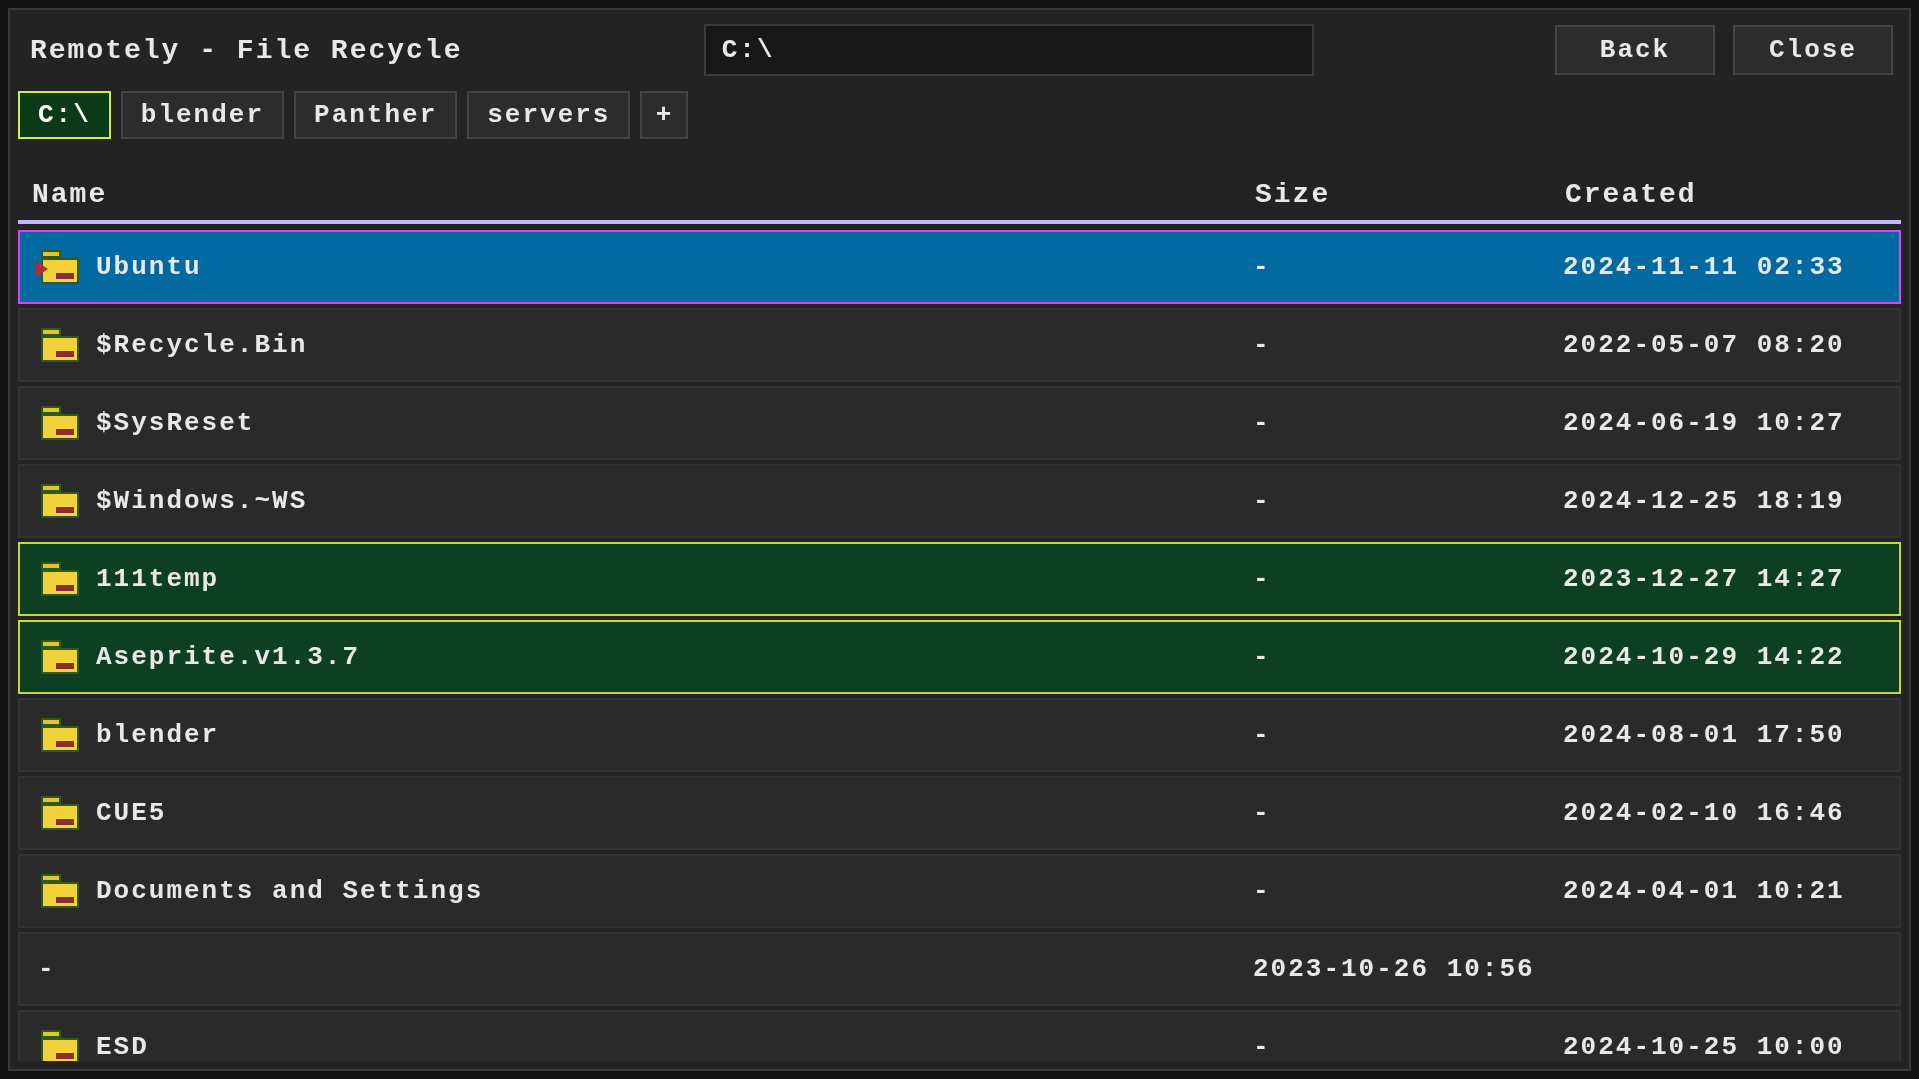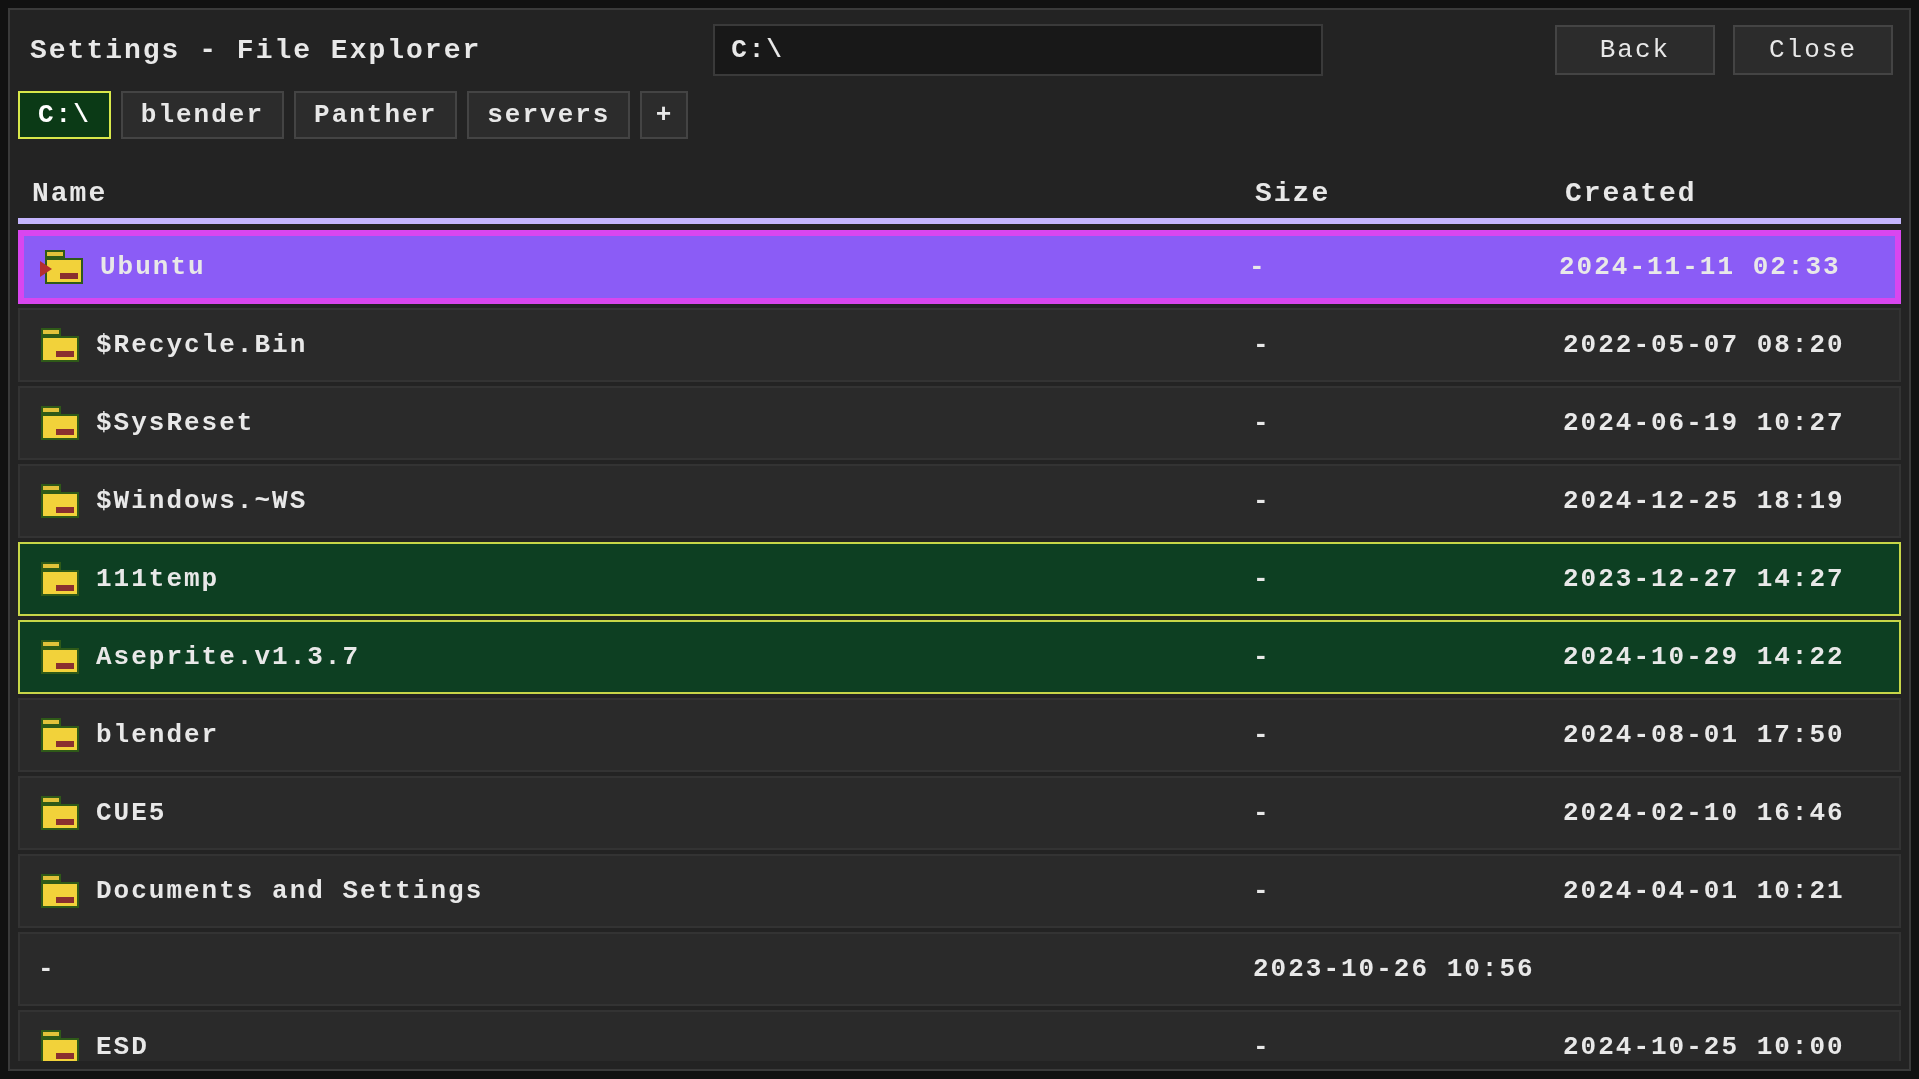--- a/index.html
+++ b/index.html
@@ -49,21 +49,21 @@
   .hbuttons { display:flex; gap:18px; }
   .btn {
     height: 50px;
     min-width: 160px;
     background: #2c2c2c;
     border: 2px solid #444;
     color: #e8e8e8;
     font-family: inherit;
     font-size: 26px;
     letter-spacing: 2px;
-    font-weight: normal;
+    font-weight: bold;
     display: flex;
     align-items: center;
     justify-content: center;
     cursor: pointer;
   }
   
   .tabs {
     display: flex;
     align-items: center;
     gap: 10px;
@@ -100,40 +100,40 @@
   .thead, .row {
     display: grid;
     grid-template-columns: 1fr 310px 330px;
     align-items: center;
   }
   .thead {
     height: 56px;
     font-size: 28px;
     color: #e8e8e8;
     padding: 0 14px 0 14px;
-    border-bottom: 6px solid #c4b5fd;
+    border-bottom: 4px solid #c4b5fd;
   }
   .rows {
     display: flex;
     flex-direction: column;
     gap: 4px;
     padding-top: 6px;
   }
   .row {
     height: 74px;
     background: #2a2a2a;
     border: 2px solid #333;
     font-size: 26px;
     padding: 0 14px 0 10px;
     cursor: pointer;
   }
   .row .namecell { display:flex; align-items:center; gap: 14px; }
   .row.sel-brown {
-    background: #8b5cf6;
-    border: 6px solid #d946ef;
+    background: #0369a1;
+    border: 2px solid #d946ef;
   }
   .row.sel-green {
     background: #0d3f22;
     border: 2px solid #c7d648;
   } 
   .cell-size, .cell-created, .th-size, .th-created { padding-left: 8px; }
   
   .folder {
     position: relative;
     width: 44px; height: 40px;
@@ -169,21 +169,21 @@
     border-left: 12px solid #b32f2f;
     z-index: 3;
   }
 </style>
 </head>
 <body>
 
 <div class="window">
 
   <div class="header">
-    <div class="title">Settings - File Explorer</div>
+    <div class="title">Remotely - File Recycle</div>
     <input class="path-input" value="C:\" style="">
     <div class="hbuttons">
       <button class="btn">Back</button>
       <button class="btn">Close</button>
     </div>
   </div>
 
   <div class="tabs" id="tabs">
       <div class="tab active">C:\</div>
       <div class="tab">blender</div>

